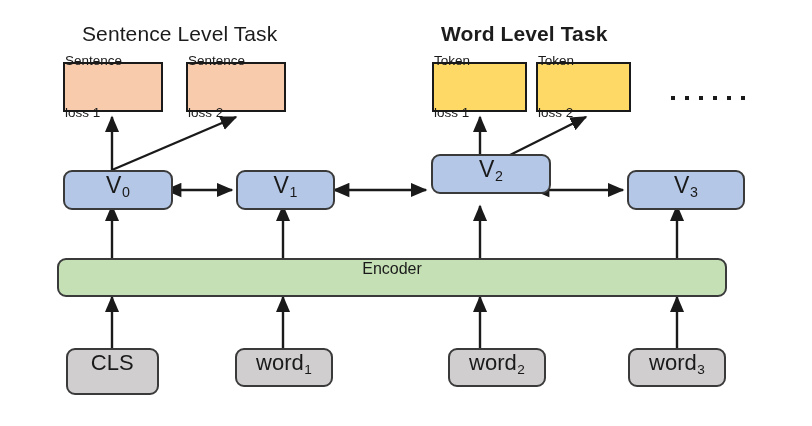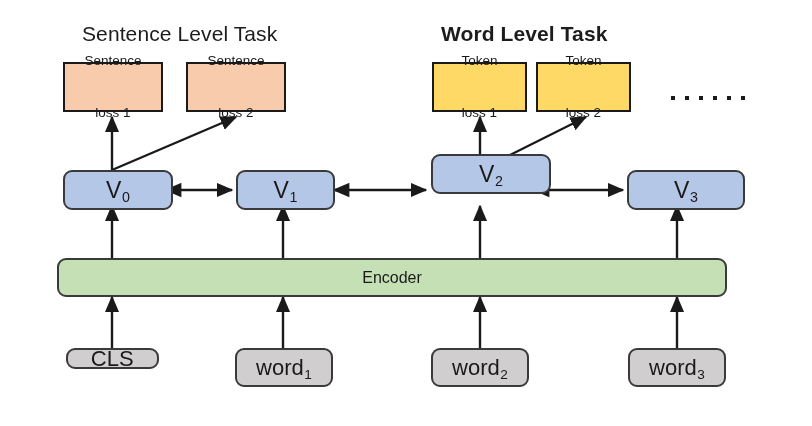--- a/index.html
+++ b/index.html
@@ -23,21 +23,21 @@
     position: absolute;
     left: 0; top: 0;
     width: 812px;
     height: 426px;
     pointer-events: none;
   }
   .node {
     position: absolute;
     box-sizing: border-box;
     display: flex;
-    align-items: center;
+    align-items: flex-start;
     justify-content: center;
     text-align: center;
     color: #1a1a1a;
     gap: 33px;
   }
   
   .section-title {
     position: absolute;
     font-size: 21px;
     color: #1c1c1c;
@@ -179,29 +179,29 @@
   </div>
 
   <div class="node v-node" style="left:627px; top:170px; width:118px; height:40px;">
     <span><span>V</span><sub>3</sub></span>
   </div>
 
   <div class="node encoder-bar" style="left:57px; top:258px; width:670px; height:39px;">
     <span>Encoder</span>
   </div>
 
-  <div class="node token-box" style="left:66px; top:348px; width:93px; height:21px;">
+  <div class="node token-box" style="left:66px; top:348px; width:93px; height:47px;">
     <span><span>CLS</span><sub></sub></span>
   </div>
 
   <div class="node token-box" style="left:235px; top:348px; width:98px; height:39px;">
     <span><span>word</span><sub>1</sub></span>
   </div>
 
-  <div class="node token-box" style="left:431px; top:348px; width:98px; height:39px;">
+  <div class="node token-box" style="left:448px; top:348px; width:98px; height:39px;">
     <span><span>word</span><sub>2</sub></span>
   </div>
 
   <div class="node token-box" style="left:628px; top:348px; width:98px; height:39px;">
     <span><span>word</span><sub>3</sub></span>
   </div>
 
 </div>
 
 </body></html>

